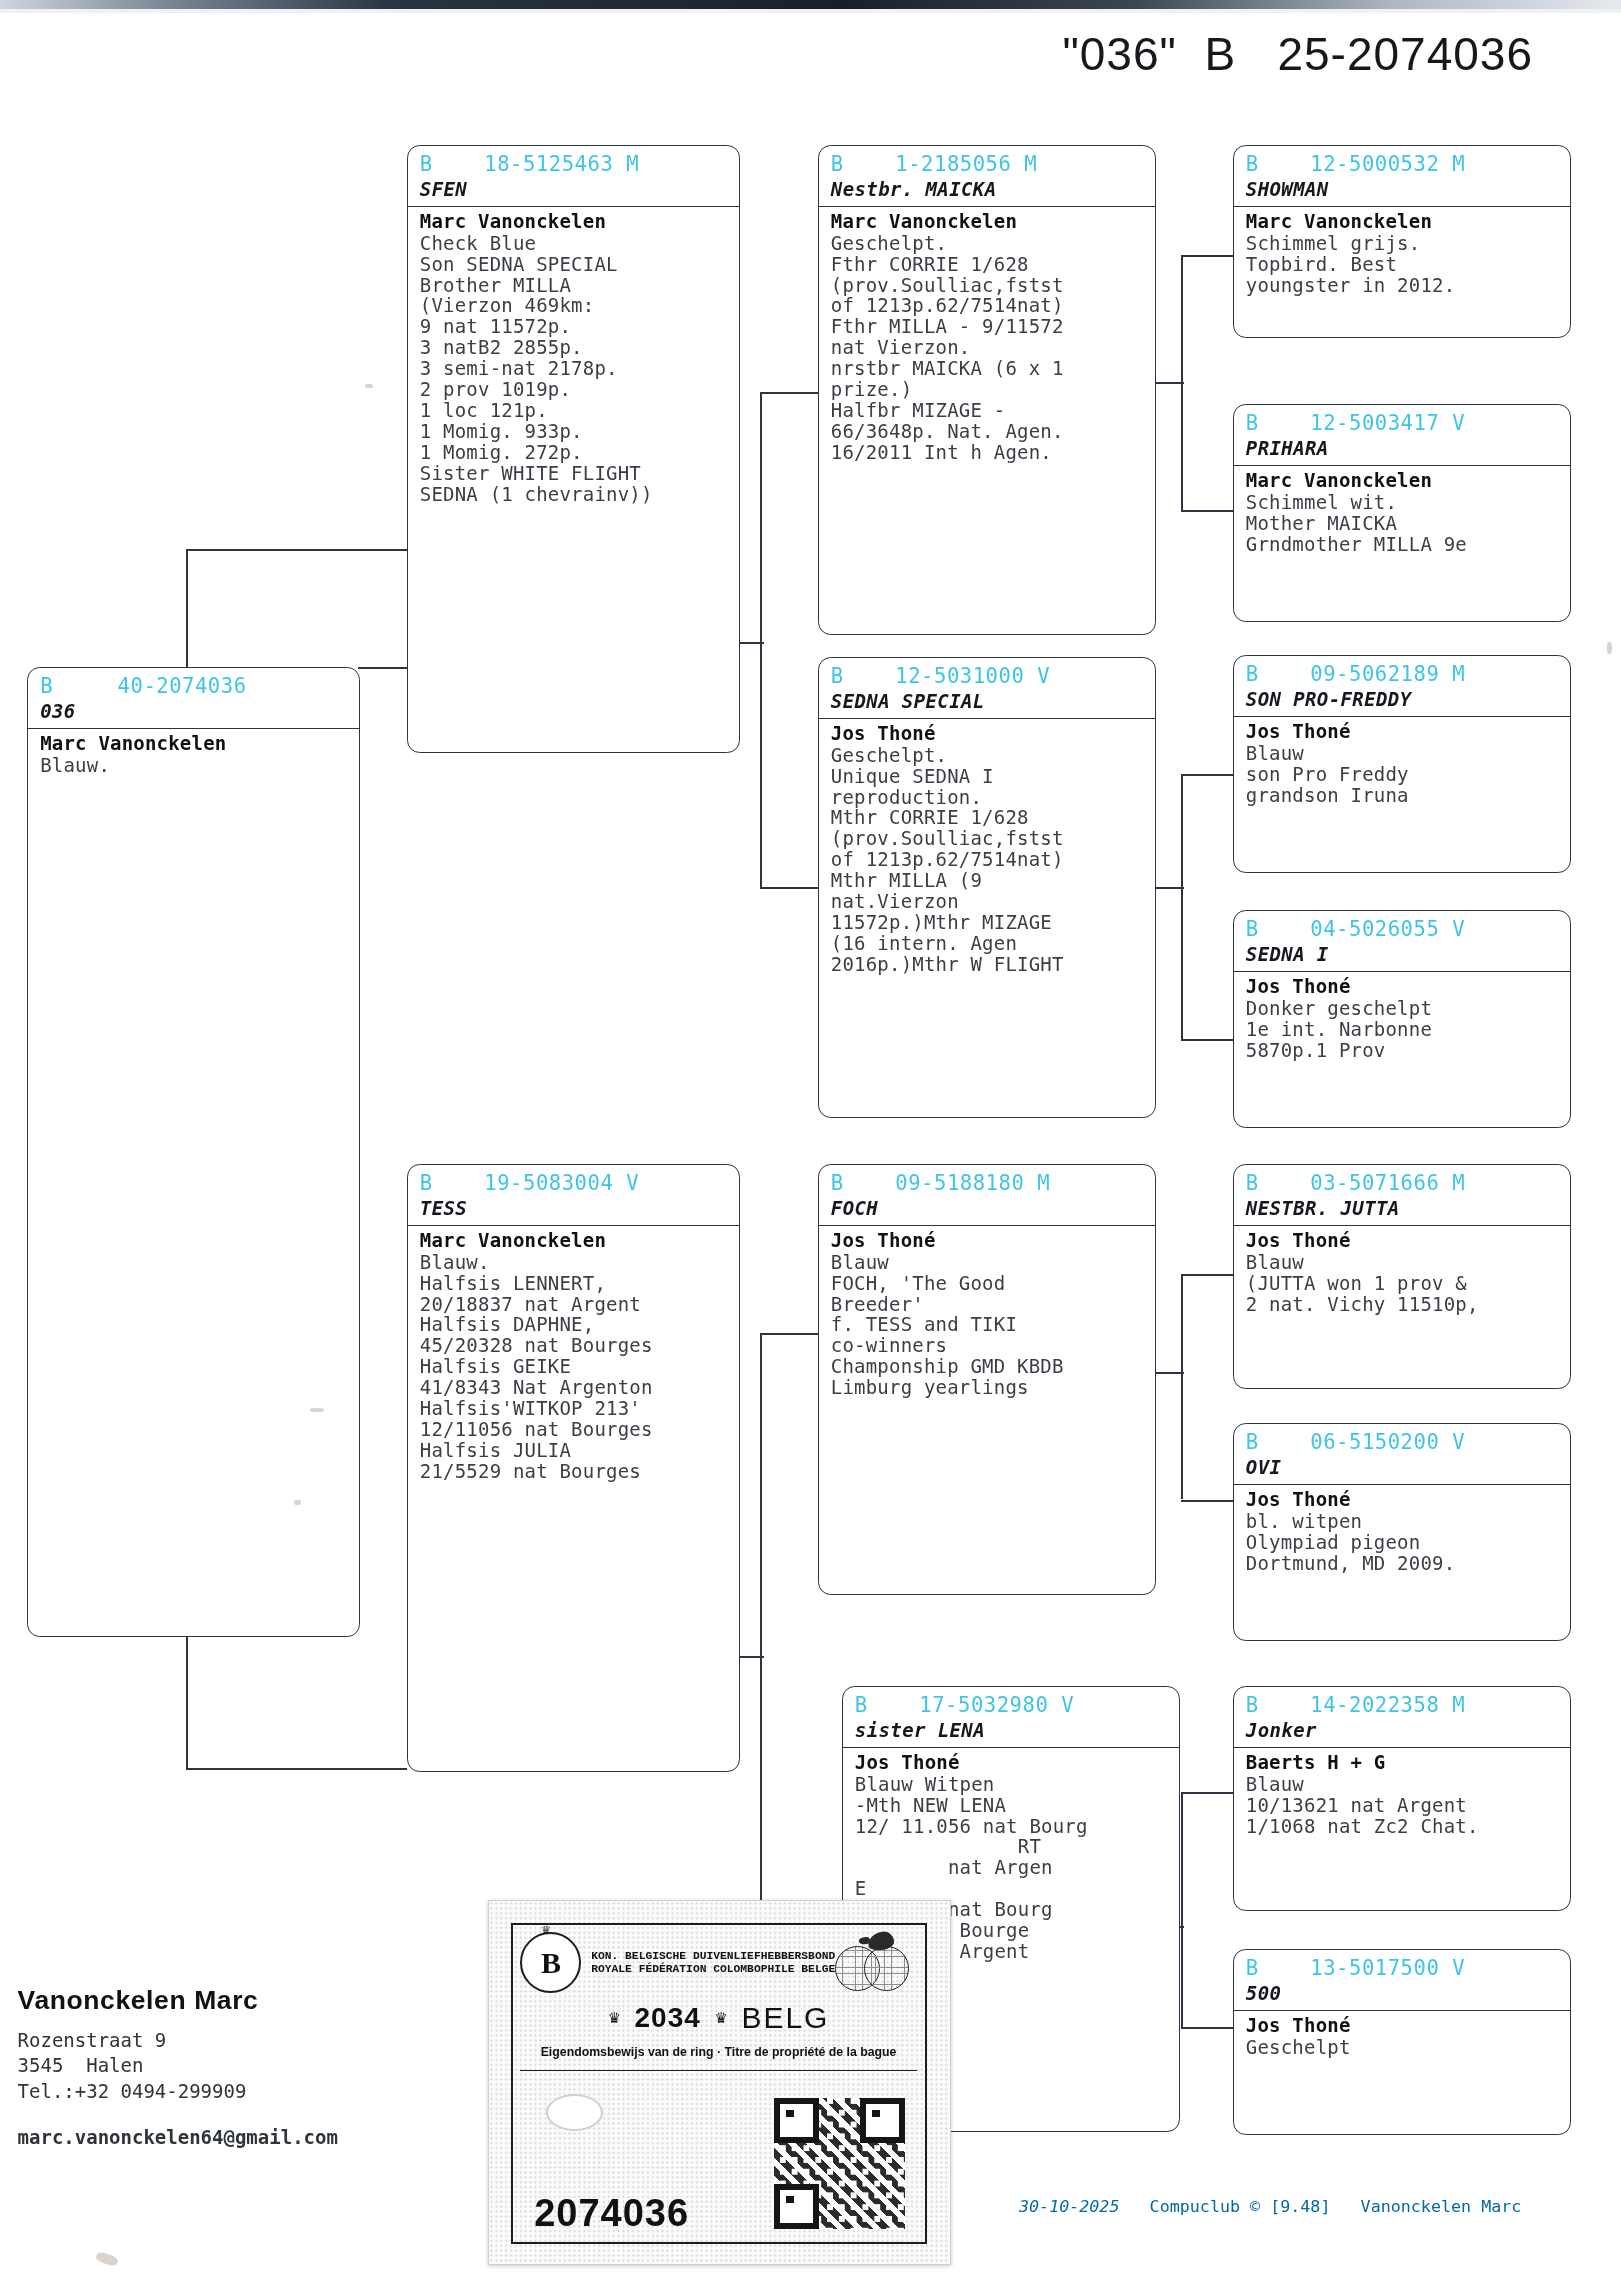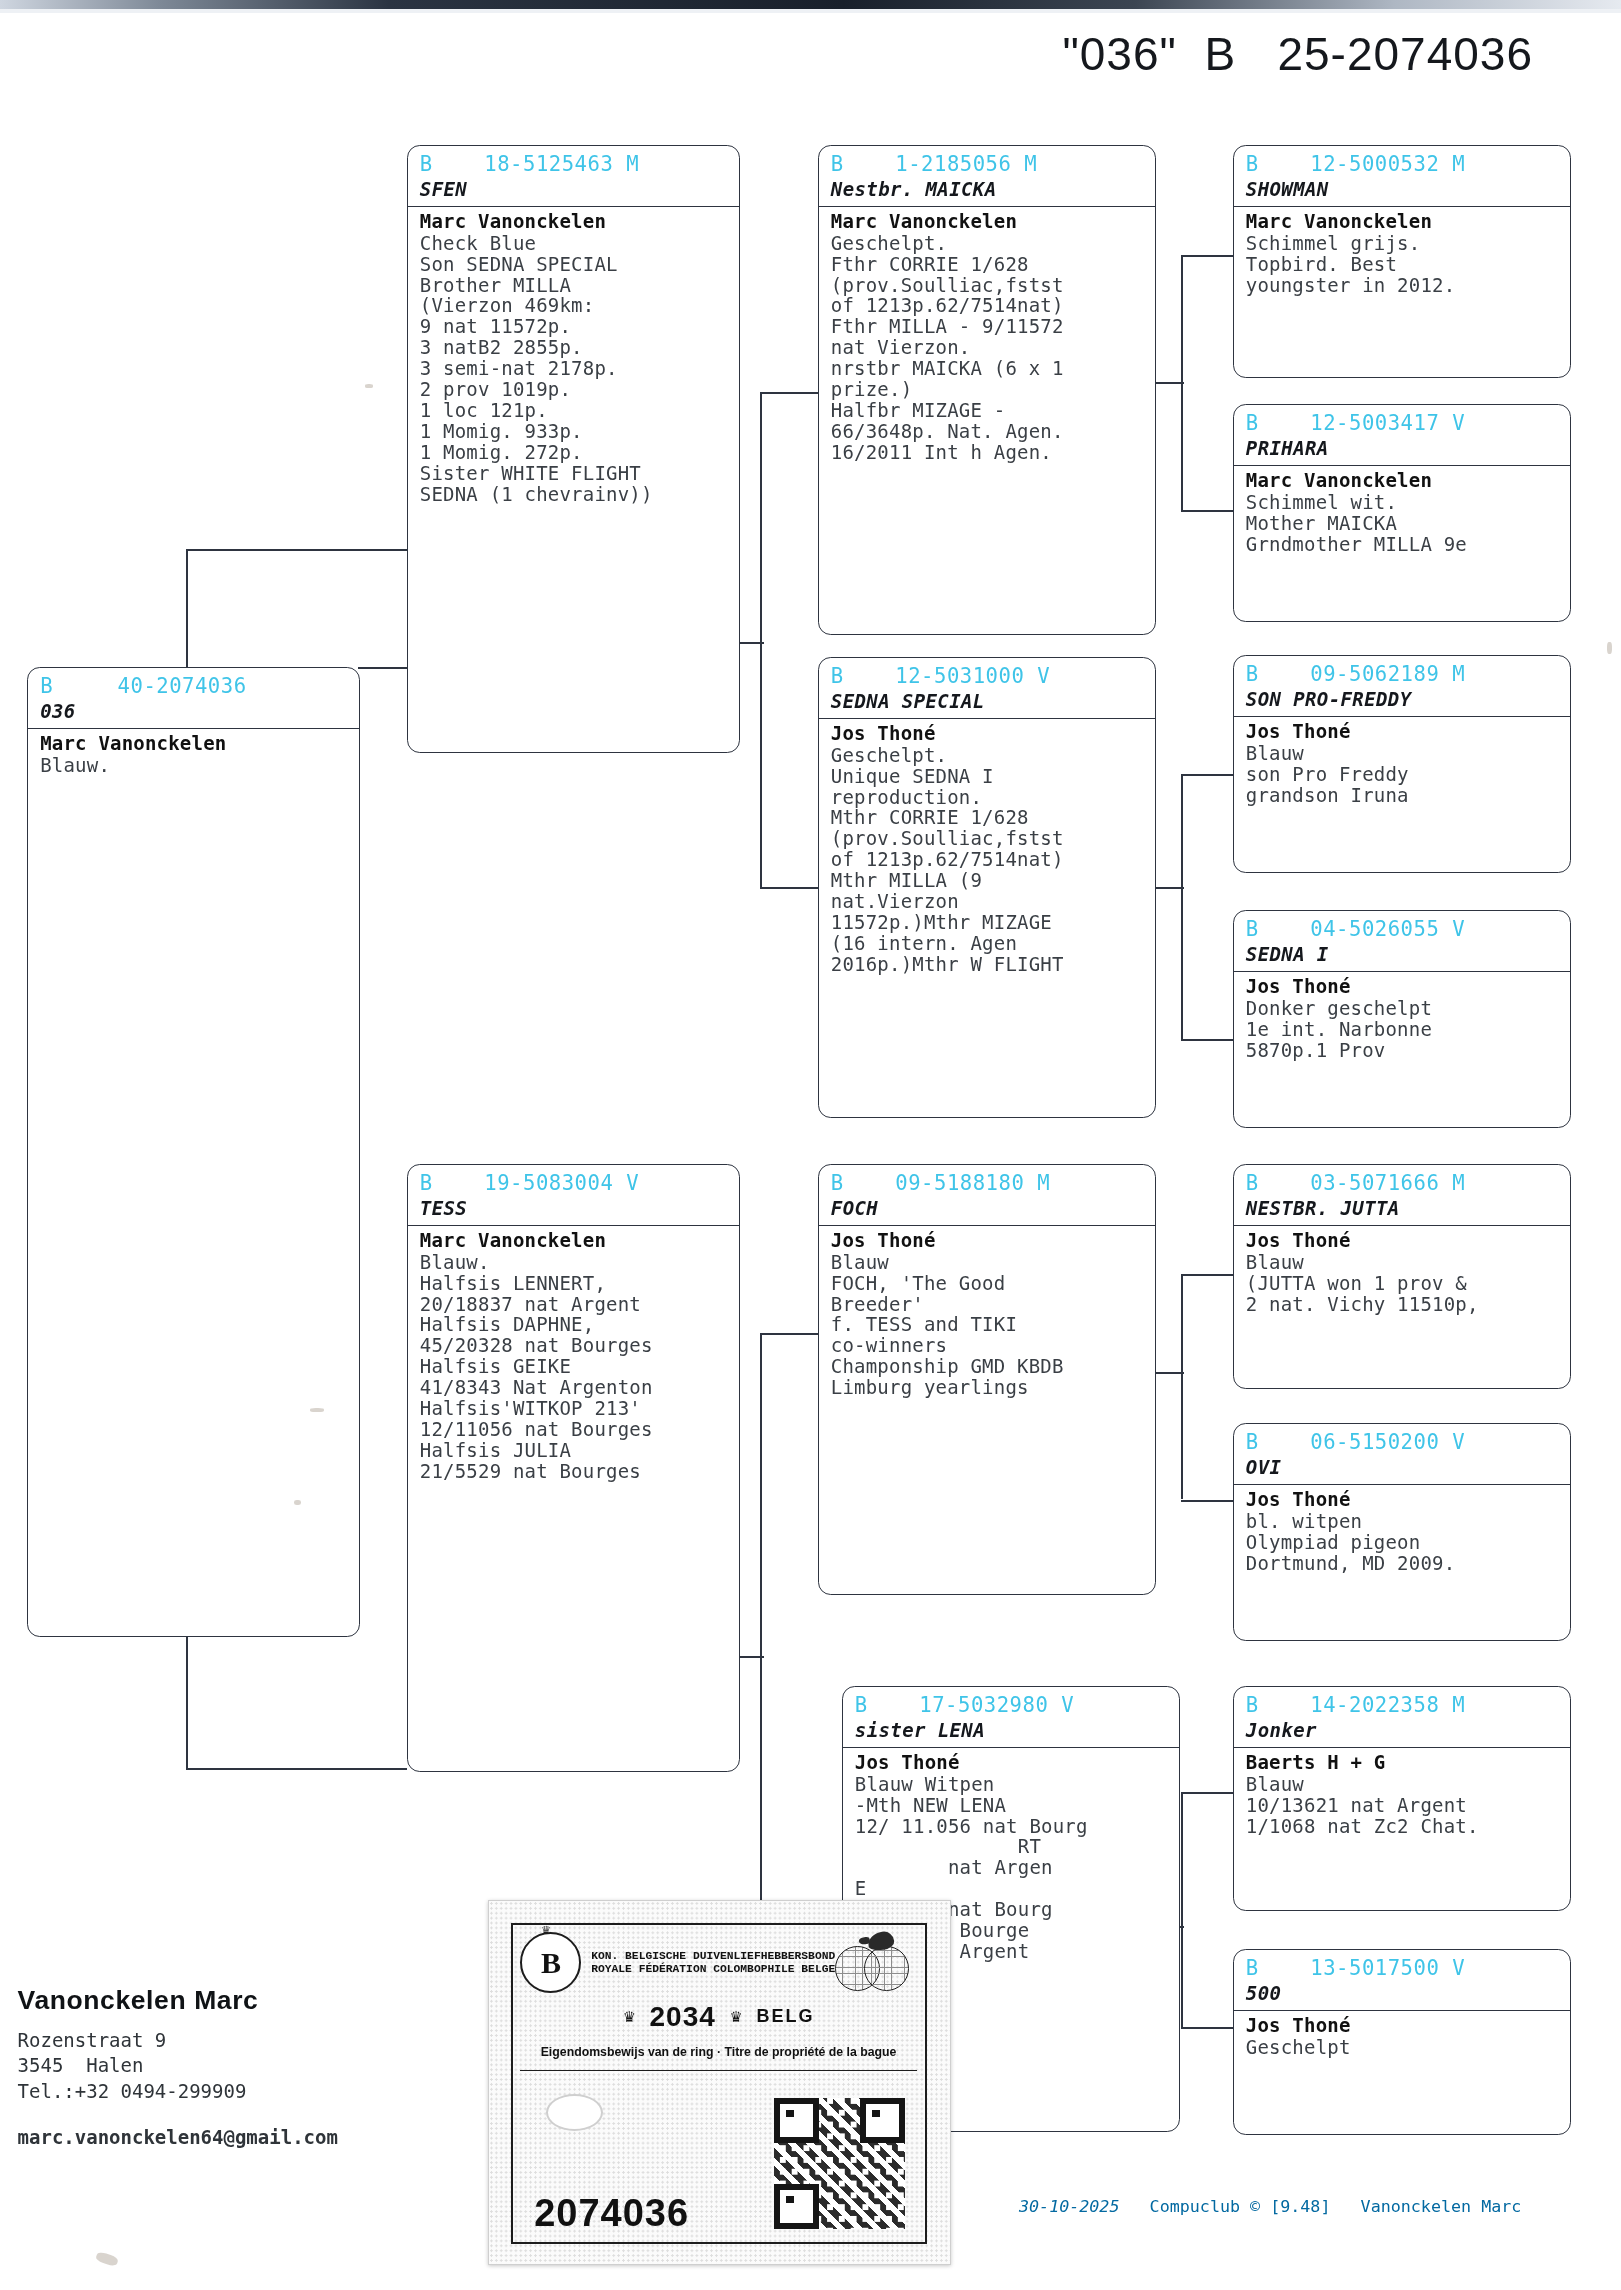--- a/index.html
+++ b/index.html
@@ -113,21 +113,21 @@
   #rl-bird{position:absolute;left:33px;top:-2px;width:25.5px;height:17.6px;background:#2a2a2a;
     border-radius:60% 40% 45% 55%/70% 60% 40% 30%;transform:rotate(-8deg);}
   #rl-bird:after{content:"";position:absolute;left:-8.8px;top:2.9px;width:10.8px;height:6.9px;background:#2a2a2a;border-radius:50% 40% 40% 60%;}
   #rl-year{
     position:absolute;left:7.8px;top:76px;right:7.8px;
     display:flex;align-items:center;justify-content:center;gap:13.7px;
     font-family:"Liberation Sans","DejaVu Sans",sans-serif;
   }
   #rl-year .yr{font-size:28px;font-weight:bold;letter-spacing:1px;color:#111;}
   #rl-year .cr{font-size:14.7px;}
-  #rl-year .belg{font-size:18px;font-weight:bold;letter-spacing:2px;color:#111;}
+  #rl-year .belg{font-size:30px;font-weight:normal;letter-spacing:2px;color:#111;}
   #rl-sub{
     position:absolute;left:7.8px;top:120px;right:7.8px;text-align:center;
     font-family:"Liberation Sans","DejaVu Sans",sans-serif;
     font-size:12.3px;font-weight:bold;color:#111;white-space:nowrap;
   }
   #rl-divider{position:absolute;left:7.8px;top:145px;right:7.8px;height:1.5px;background:#1d1d1d;}
   #rl-ringimg{
     position:absolute;left:33px;top:169px;width:53px;height:33px;border-radius:50%;
     border:2px solid #cfcfcf;background:#fff;
   }
@@ -339,21 +339,21 @@
     <div class="line">        nat Argen</div>
     <div class="line">E</div>
     <div class="line">        nat Bourg</div>
     <div class="line"></div>
     <div class="line">     nat Bourge</div>
     <div class="line"></div>
     <div class="line">     nat Argent</div>
   </div>
 </div>
 
-<div class="card" style="left:1233px;top:145px;width:338px;height:233px;">
+<div class="card" style="left:1233px;top:145px;width:338px;height:193px;">
   <div class="hdr">
     <div class="ring">B    12-5000532 M</div>
     <div class="nick">SHOWMAN</div>
   </div>
   <div class="sep"></div>
   <div class="body">
     <div class="owner">Marc Vanonckelen</div>
     <div class="line">Schimmel grijs.</div>
     <div class="line">Topbird. Best</div>
     <div class="line">youngster in 2012.</div>

